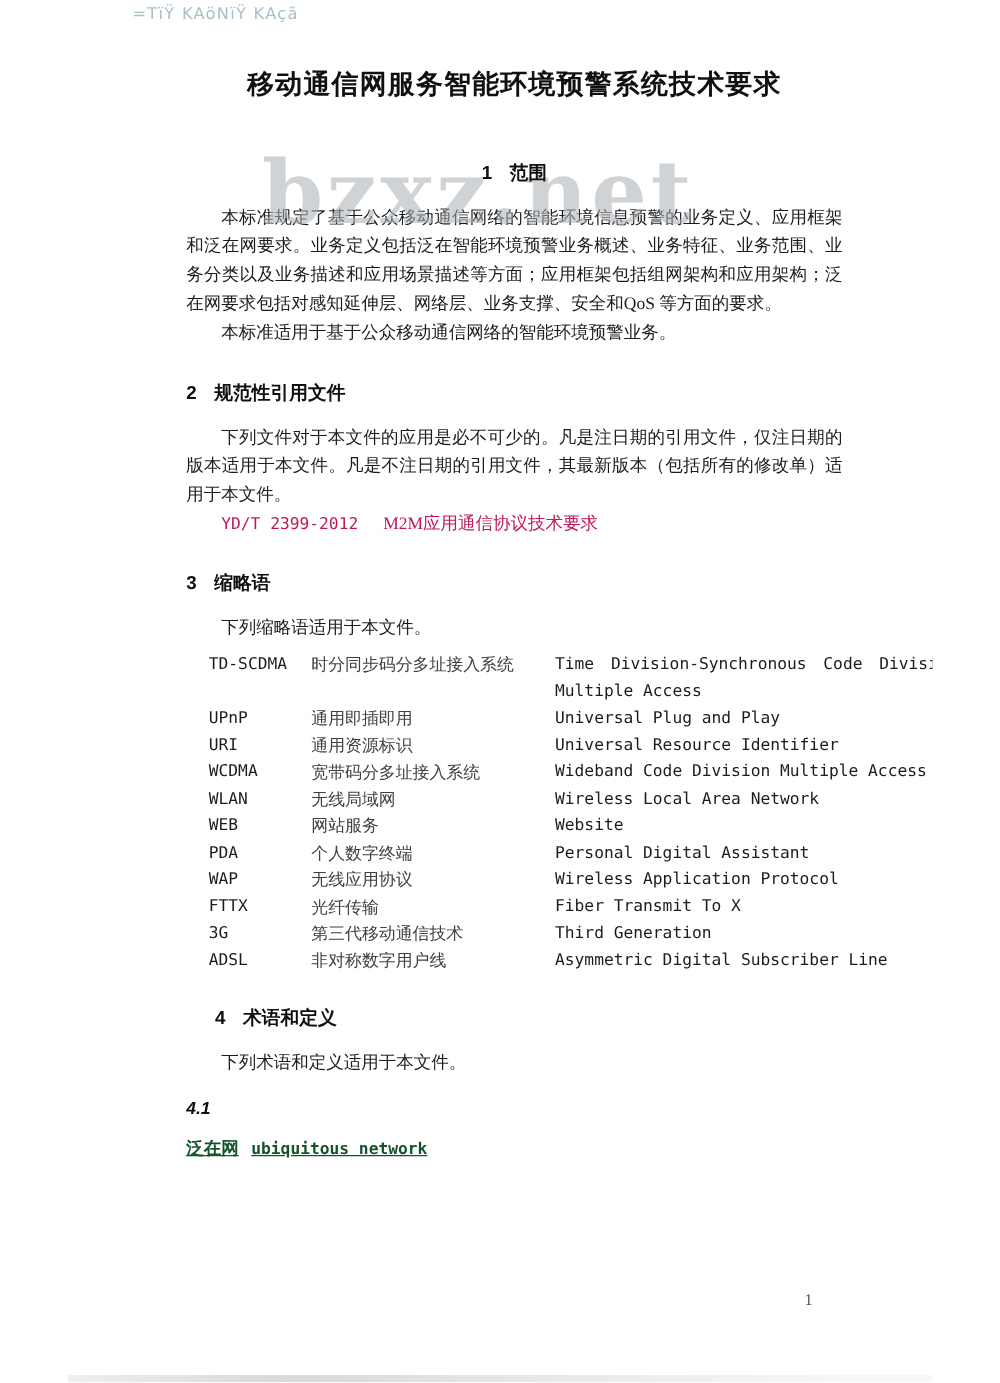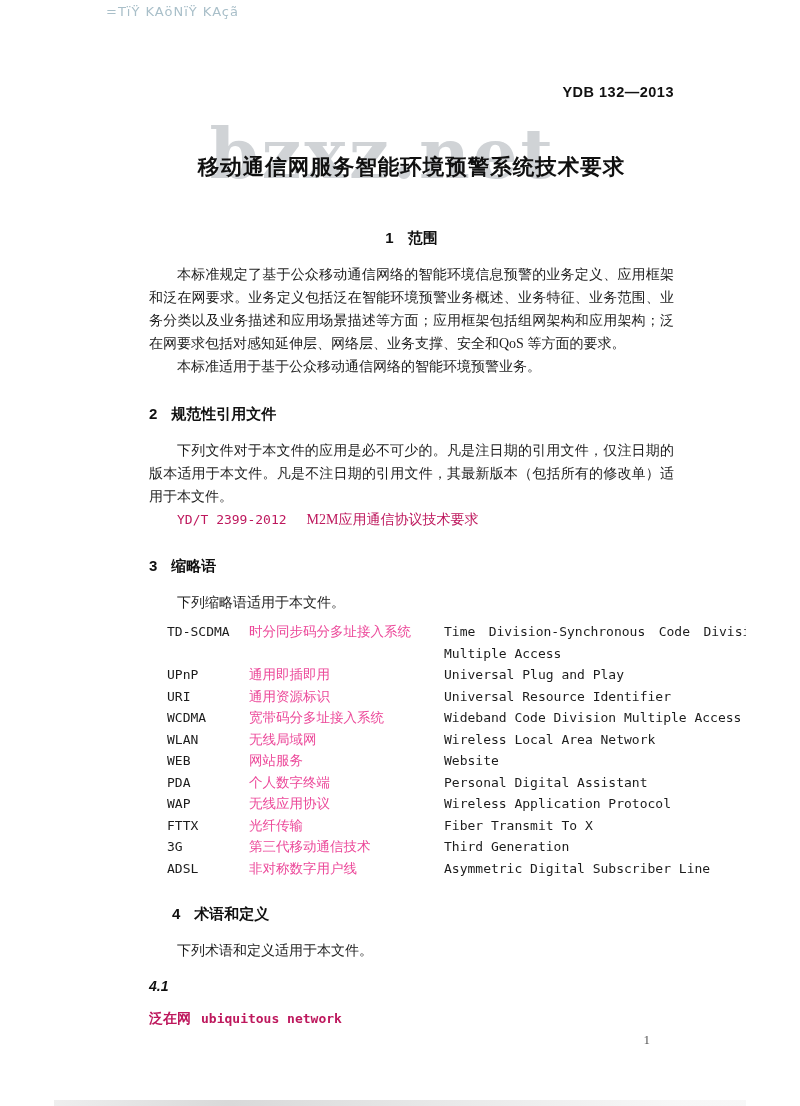--- a/index.html
+++ b/index.html
@@ -96,40 +96,41 @@
     padding-left: 18px;
     display: grid;
     grid-template-columns: 82px 195px 322px;
     font-size: 13.5px;
     line-height: 21.5px;
   }
   .abbr-grid .abbr {
     font-family: "DejaVu Sans Mono", monospace;
     font-size: 13px;
   }
-  .abbr-grid .cn { color: #ec4899; }
+  .abbr-grid .cn { color: #404040; }
   .abbr-grid .en {
     font-family: "DejaVu Sans Mono", monospace;
     font-size: 13px;
     text-align: justify;
   }
   .term-num {
     margin: 0;
     margin-top: 16px;
     font-family: "Liberation Sans", "DejaVu Sans", sans-serif;
     font-weight: 700;
     font-size: 14px;
     color: #101010;
     font-style: italic;
   }
   .term-line {
     margin: 0;
     margin-top: 16px;
     font-size: 14px;
-    color: #be185d;
+    color: #14532d;
+    text-decoration: underline;
   }
   .term-line .tcn {
     font-family: "Liberation Sans", "DejaVu Sans", sans-serif;
     font-weight: 700;
     margin-right: 10px;
   }
   .term-line .ten {
     font-family: "DejaVu Sans Mono", monospace;
     font-weight: 700;
     font-size: 13px;
@@ -149,21 +150,20 @@
     opacity: 0.85;
   }
 </style>
 </head>
 <body>
 
 <div class="sheet">
 
   <div class="corner-mark">=TïŸ KAöNïŸ KAçã</div>
 
-  <div class="doc-code">YDB 132—2013</div>
 
   <div class="watermark">bzxz.net</div>
 
   <h1 class="title">移动通信网服务智能环境预警系统技术要求</h1>
 
   <h2 class="h h1-scope">
     <span class="h-num">1</span><span>范围</span>
   </h2>
   <p class="body first">本标准规定了基于公众移动通信网络的智能环境信息预警的业务定义、应用框架和泛在网要求。业务定义包括泛在智能环境预警业务概述、业务特征、业务范围、业务分类以及业务描述和应用场景描述等方面；应用框架包括组网架构和应用架构；泛在网要求包括对感知延伸层、网络层、业务支撑、安全和QoS 等方面的要求。</p>
   <p class="body">本标准适用于基于公众移动通信网络的智能环境预警业务。</p>

